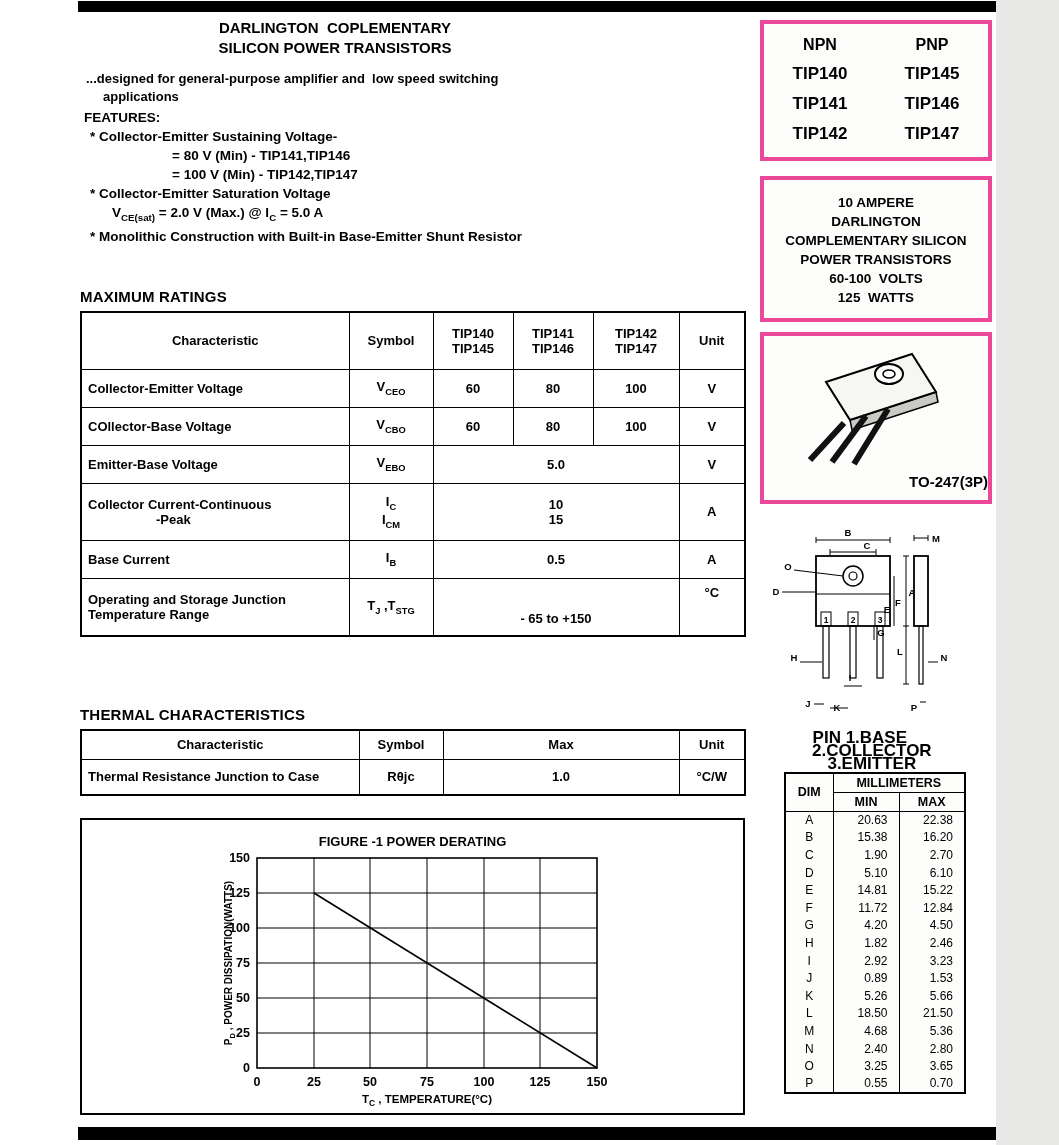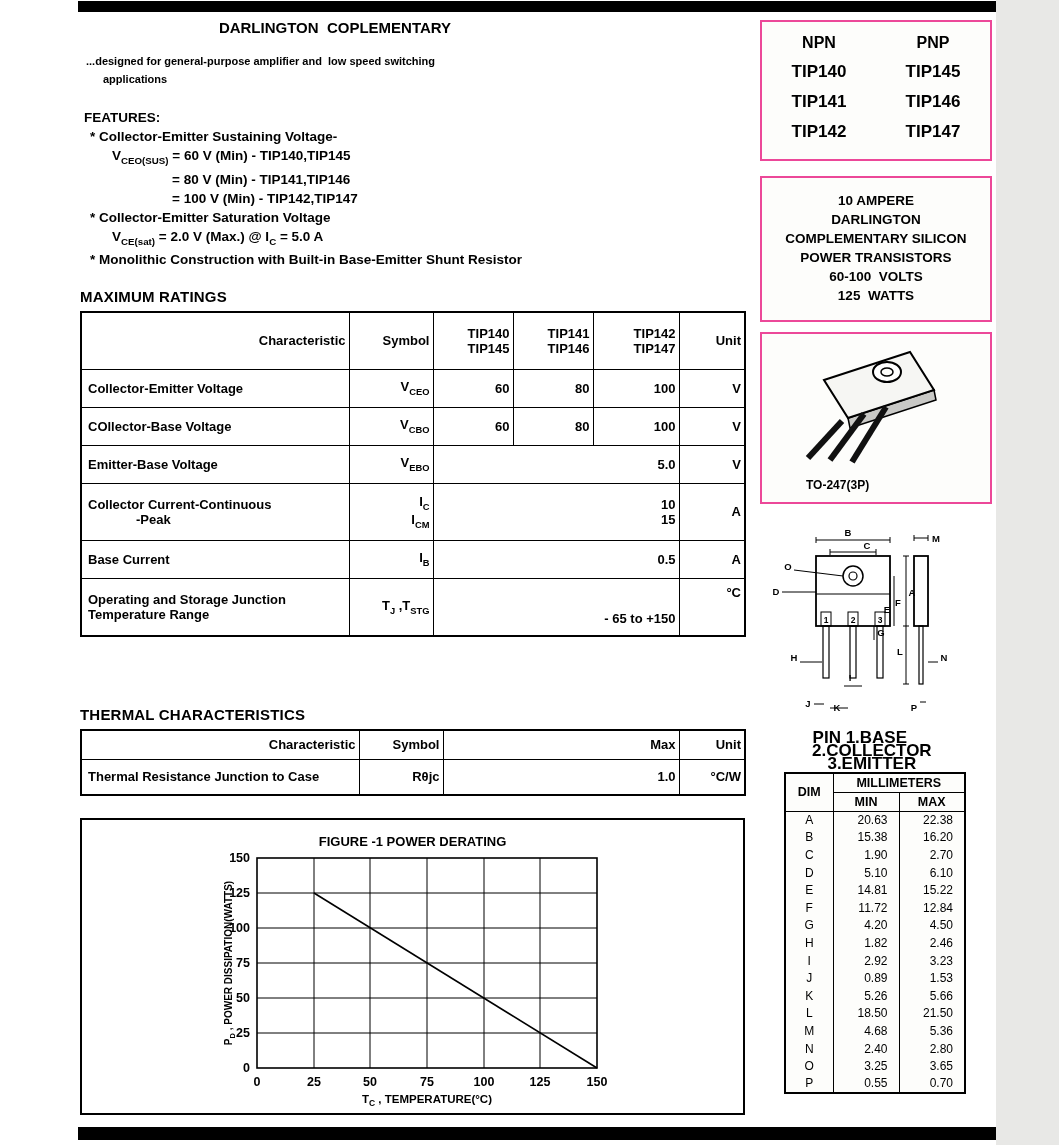--- a/index.html
+++ b/index.html
@@ -6,49 +6,49 @@
   .page { position:relative; width:996px; height:1145px; background:#ffffff; color:#000;
           font-family:"Liberation Sans", sans-serif; overflow:hidden; }
   .page * { box-sizing:border-box; }
   .abs { position:absolute; }
   .ws { white-space:pre; }
   .bar { position:absolute; background:#000; }
   sub { font-size:72%; }
 
   
   .title-block { left:150px; top:18px; width:370px; text-align:center; font-size:15px; font-weight:bold; line-height:20px; }
-  .desc { left:86px; top:52px; font-size:11px; font-weight:bold; line-height:18px; }
+  .desc { left:86px; top:70px; font-size:13px; font-weight:bold; line-height:18px; }
   .desc .indent1 { margin-left:17px; }
   .features { left:84px; top:108px; font-size:13.5px; font-weight:bold; line-height:19px; }
   .feat-line { margin-left:6px; }
   .feat-sub1 { margin-left:28px; }
   .feat-sub2 { margin-left:88px; }
 
   
   .sec-heading { font-size:15px; font-weight:bold; letter-spacing:.2px; }
 
   
   .rtable { border-collapse:collapse; border:2px solid #000; table-layout:fixed; }
-  .rtable td { border:1.5px solid #000; font-size:13px; font-weight:bold; text-align:right; vertical-align:middle; padding:2px 3px; }
+  .rtable td { border:1.5px solid #000; font-size:13px; font-weight:bold; text-align:center; vertical-align:middle; padding:2px 3px; }
   .rtable td.char { text-align:left; padding-left:6px; }
-  .peak { margin-left:48px; }
+  .peak { margin-left:68px; }
   .small-ind { margin-left:8px; }
 
   
   .figbox { left:80px; top:818px; width:665px; height:297px; border:2px solid #000; }
   .figtitle { position:absolute; top:14px; left:0; width:100%; text-align:center; font-size:13px; font-weight:bold; }
   svg text { font-family:"Liberation Sans", sans-serif; }
 
   
-  .rbox { position:absolute; border:2px solid #ec4899; background:#fdfdfb; }
+  .rbox { position:absolute; border:4px solid #ec4899; background:#fdfdfb; }
   .types-grid { display:grid; grid-template-columns:1fr 1fr; text-align:center; padding-top:12px; row-gap:10px; }
   .type-head { font-size:16px; font-weight:bold; }
   .type-cell { font-size:17px; font-weight:bold; }
   .summary { display:flex; flex-direction:column; align-items:center; padding-top:13px; font-size:13.5px; font-weight:bold; line-height:19px; text-align:center; }
-  .pkg-label { position:absolute; bottom:10px; width:100%; text-align:left; font-size:12px; font-weight:bold;margin-left:44px; }
+  .pkg-label { position:absolute; bottom:10px; width:100%; text-align:right; font-size:15px; font-weight:bold; }
 
   .pin-note { left:788px; top:731px; font-size:17px; font-weight:bold; line-height:13px;text-align:center; }
   .pin-note .ind { margin-left:24px; }
 
   
   .dimtable { border-collapse:collapse; border:2px solid #000; table-layout:fixed; background:#fdfdfb; }
   .dimtable td { border:1.5px solid #000; font-size:12.5px; text-align:center; padding:0 3px; }
   .dimtable tr.hdr td { font-weight:bold; height:19px; }
   .dimtable tr.data td { border-top:none; border-bottom:none; height:17.6px; font-size:12px; font-weight:normal; }
   .dimtable tr.data td.num { text-align:right; padding-right:11px; }
@@ -56,31 +56,31 @@
 </head>
 <body>
 
 <div class="page">
 
   <div class="bar" style="left:78px; top:1px; width:962px; height:11px;"></div>
   <div class="bar" style="left:78px; top:1127px; width:962px; height:13px;"></div>
 
   <div class="abs title-block">
     <div class="ws">DARLINGTON  COPLEMENTARY</div>
+    <div class="ws">SILICON POWER TRANSISTORS</div>
   </div>
 
   <div class="abs desc">
     <div class="ws">...designed for general-purpose amplifier and  low speed switching</div>
     <div class="indent1">applications</div>
   </div>
 
   <div class="abs features">
     <div>FEATURES:</div>
     <div class="feat-line">* Collector-Emitter Sustaining Voltage-</div>
-    <div class="feat-sub1"><span class="ws">V</span><sub>CEO(SUS)</sub><span class="ws"> = 60 V (Min) - TIP140,TIP145</span></div>
     <div class="feat-sub2 ws">= 80 V (Min) - TIP141,TIP146</div>
     <div class="feat-sub2 ws">= 100 V (Min) - TIP142,TIP147</div>
     <div class="feat-line">* Collector-Emitter Saturation Voltage</div>
     <div class="feat-sub1"><span class="ws">V</span><sub>CE(sat)</sub><span class="ws"> = 2.0 V (Max.) @ I</span><sub>C</sub><span class="ws"> = 5.0 A</span></div>
     <div class="feat-line">* Monolithic Construction with Built-in Base-Emitter Shunt Resistor</div>
   </div>
 
   <div class="abs sec-heading" style="left:80px; top:288px;">MAXIMUM RATINGS</div>
 
   <table class="rtable abs" style="left:80px; top:311px; width:664px;">

